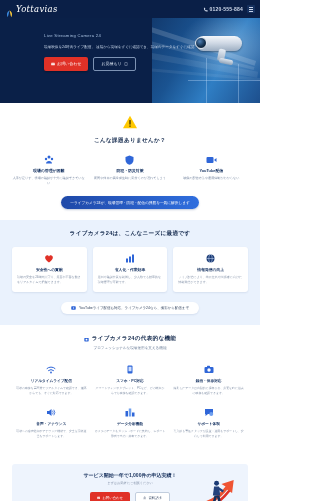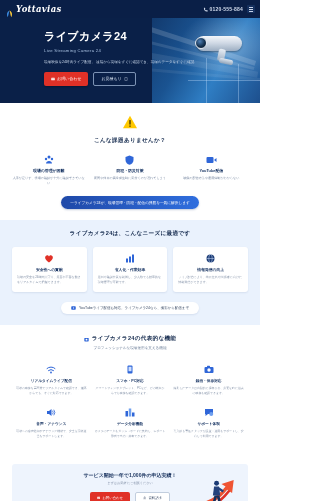--- a/index.html
+++ b/index.html
@@ -10,21 +10,21 @@
     background: #ffffff;
   }
   .page { width: 260px; height: 501px; position: relative; overflow: hidden; }
 
   
   .topbar {
     height: 18px; background: #0a1f47;
     display: flex; align-items: center; justify-content: space-between;
     padding: 0 5px; position: relative; z-index: 6;
   }
-  .brand { display: flex; align-items: center; gap: 2px; font-weight: bold; }
+  .brand { display: flex; align-items: center; gap: 2px; }
   .brand-mark { width: 9px; height: 9px; position: relative; }
   .brand-text {
     color: #ffffff; font-size: 8.5px; letter-spacing: .3px;
     font-family: "DejaVu Serif", serif; font-style: italic;
   }
   .topbar-right { display: flex; align-items: center; gap: 4px; }
   .tel { display: flex; align-items: center; gap: 1.5px; }
   .tel-num { color: #cfd9ea; font-size: 5px; letter-spacing: .2px; font-weight: bold; }
   .burger { width: 8px; height: 8px; background: #15305e; border-radius: 1px;
             display: flex; flex-direction: column; justify-content: center;
@@ -193,21 +193,20 @@
         <span class="grid-l gv2"></span>
         <span class="grid-l gh1"></span>
       <span class="cam">
         <span class="cam-body"></span>
         <span class="cam-lens"></span>
         <span class="cam-mount"></span>
         <span class="cam-base"></span>
       </span>
     </div>
     <div class="hero-inner">
-      <div class="hero-title">ライブカメラ24</div>
       <div class="hero-sub">Live Streaming Camera 24</div>
       <div class="hero-lead">現場映像を24時間ライブ配信。
 遠隔から現場をすぐに確認でき、現場のデータをすぐに確認</div>
       <div class="hero-btns">
         <span class="btn btn-primary">
           <svg width="4" height="4" viewBox="0 0 16 16">
             <rect x="1" y="3" width="14" height="10" rx="1" fill="#fff"></rect>
             <path d="M1.5 4l6.5 5 6.5-5" stroke="#e03127" stroke-width="1.4" fill="none"></path>
           </svg>
           <span>お問い合わせ</span>

